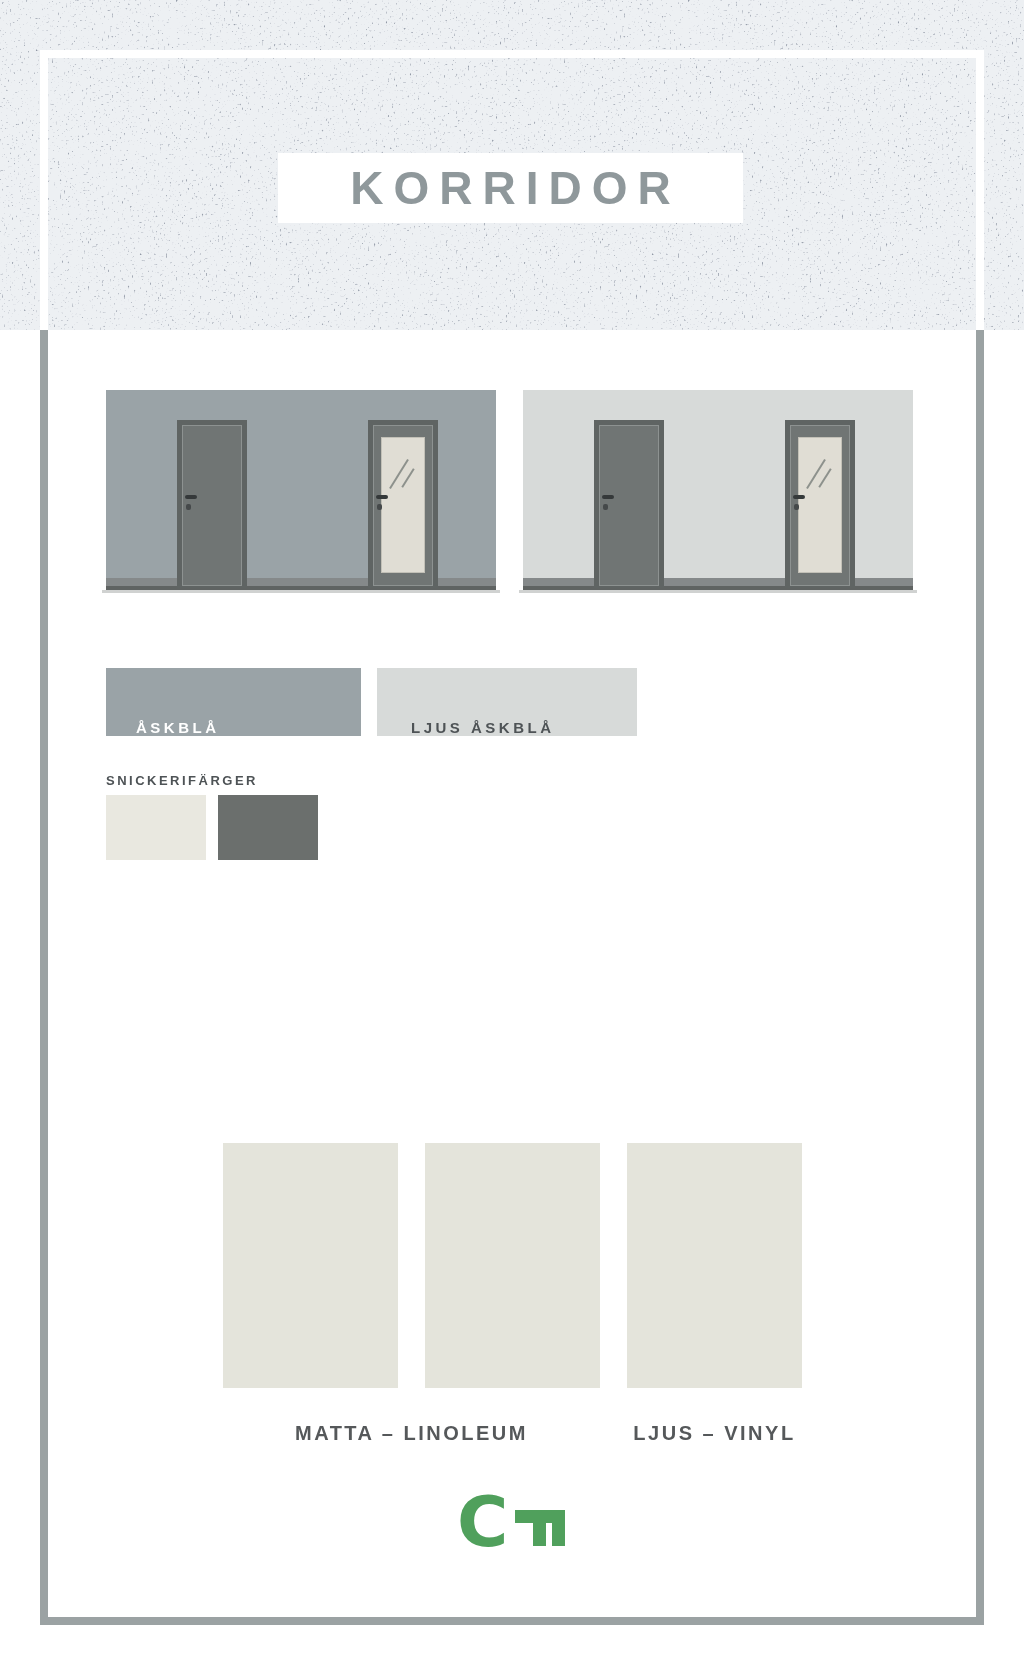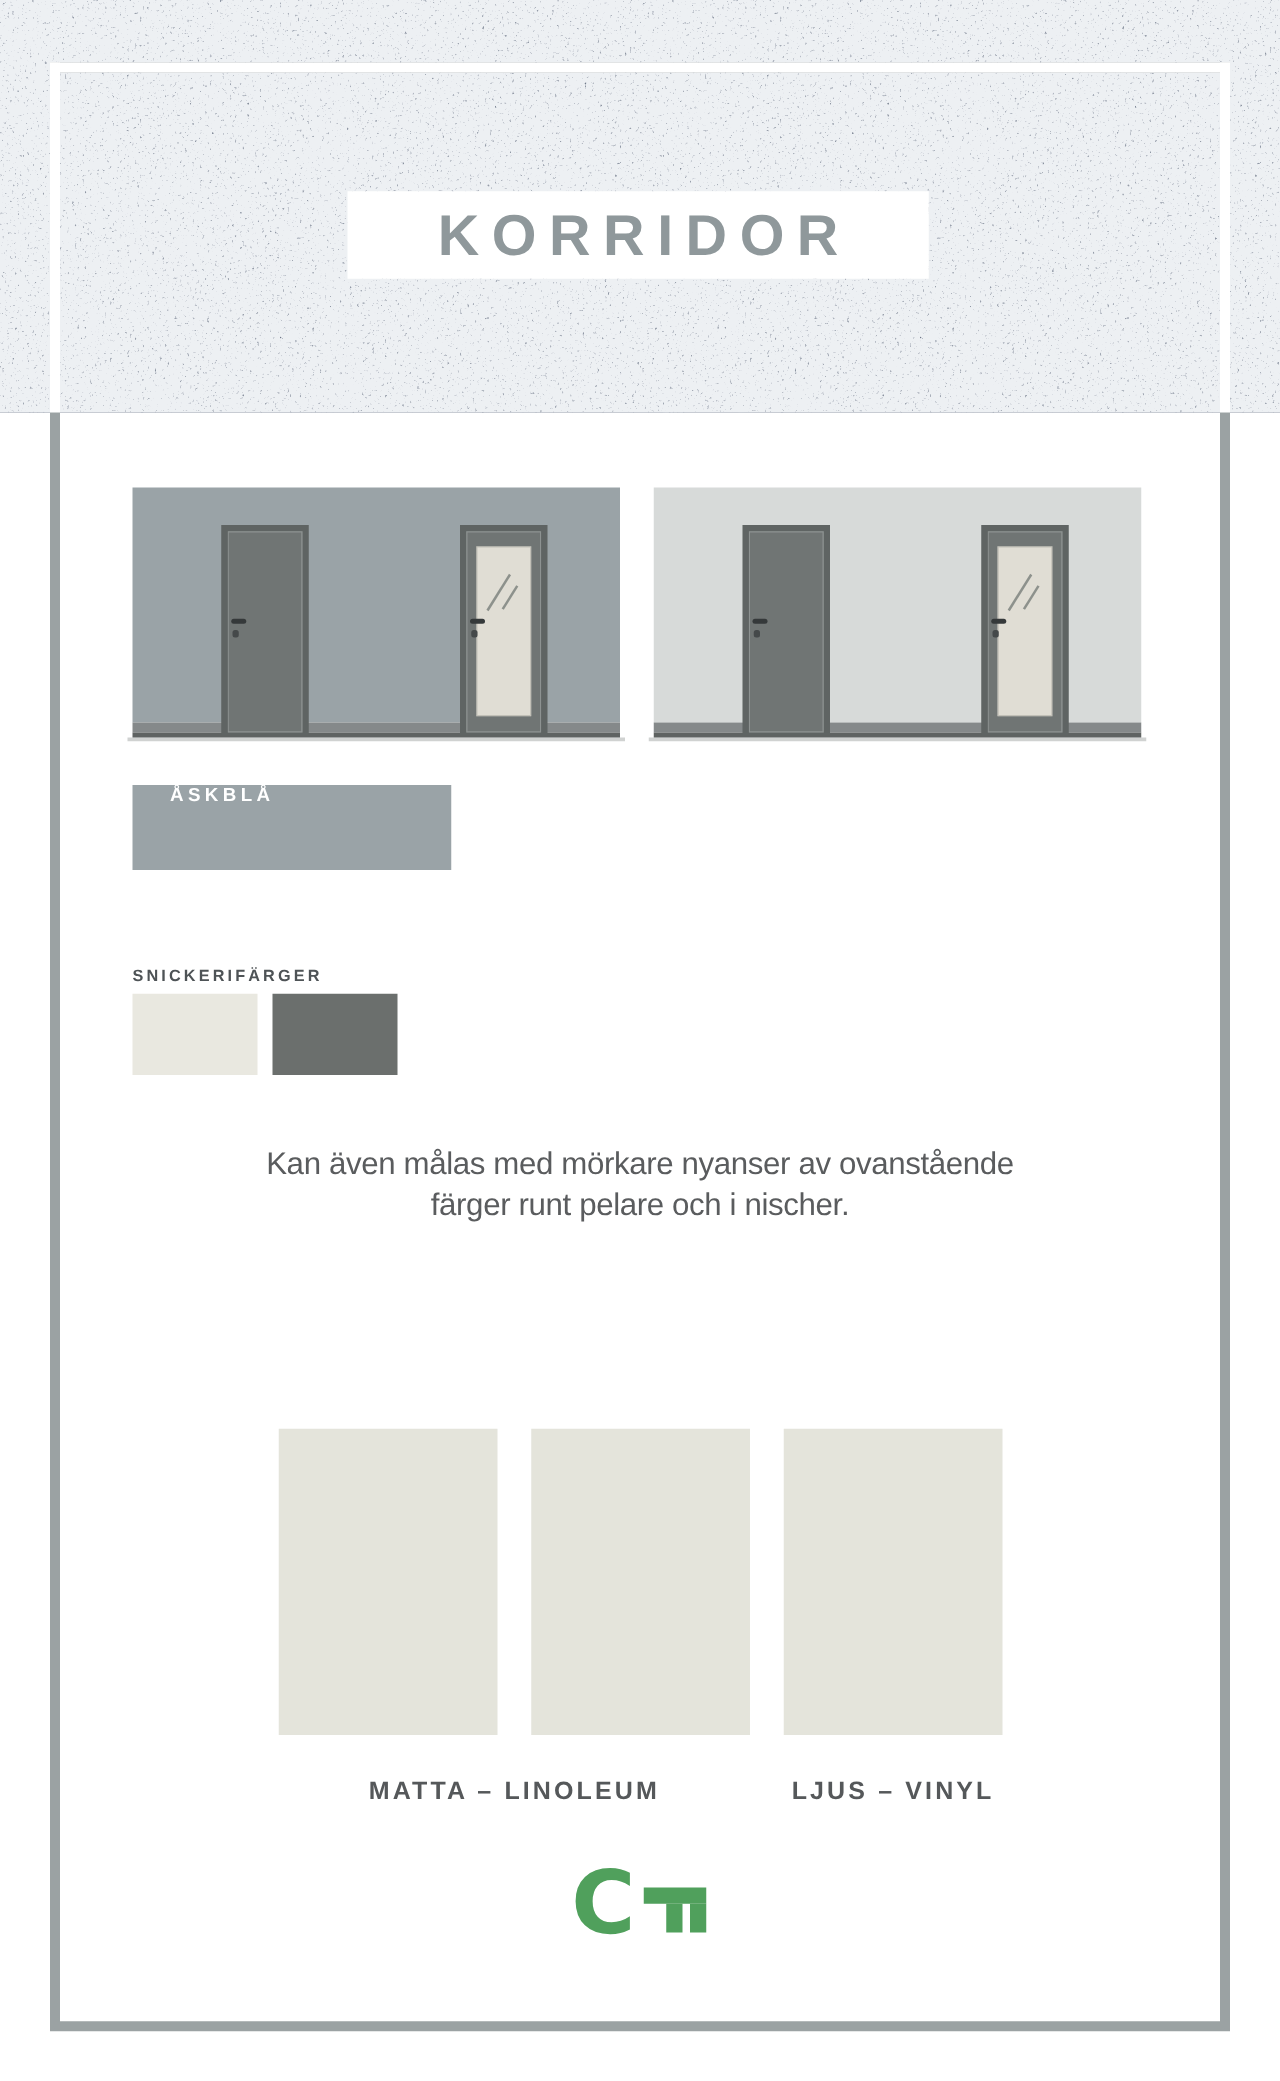--- a/index.html
+++ b/index.html
@@ -40,21 +40,21 @@
   .door .handle{position:absolute;left:8px;top:75px;width:12px;height:4px;border-radius:2px;background:#35393a;}
   .door .keyhole{position:absolute;left:9px;top:84px;width:5px;height:6px;border-radius:2px;background:#45494a;}
   .door .glass{
     position:absolute;left:13px;top:17px;width:44px;height:136px;background:#e0ddd4;
     box-shadow:inset 0 0 0 1px rgba(60,60,55,.18);
   }
   .slash{position:absolute;width:2px;background:#8d918c;transform:rotate(32deg);}
   .slash.s1{left:17px;top:20px;height:34px;}
   .slash.s2{left:26px;top:30px;height:22px;}
   
-  .swatch-bar{position:absolute;top:628px;height:68px;display:flex;align-items:flex-start;z-index:2;}
+  .swatch-bar{position:absolute;top:668px;height:68px;display:flex;align-items:flex-end;z-index:2;}
   .swatch-bar .lbl{font-size:15px;font-weight:bold;letter-spacing:3.5px;white-space:nowrap;}
   .swatch-a{left:106px;width:255px;}
   .swatch-a .lbl{padding-left:30px;}
   .swatch-b{left:377px;width:260px;}
   .swatch-b .lbl{padding-left:34px;}
   
   .snickeri-heading{
     position:absolute;left:106px;top:758px;font-size:13px;font-weight:bold;
     letter-spacing:2.5px;z-index:2;
   }
@@ -157,29 +157,28 @@
       </div>
       <div class="handle"></div>
       <div class="keyhole"></div>
     </div>
   </div>
   <div class="wall-shadow" style="left:519px;"></div>
 
   <div class="swatch-bar swatch-a" style="background-color: rgb(154, 163, 167);">
     <span class="lbl" style="color: rgb(255, 255, 255);">ÅSKBLÅ</span>
   </div>
+  <div class="swatch-bar swatch-b" style="background-color: rgb(215, 218, 217);">
+    <span class="lbl" style="color: rgb(78, 83, 86);">LJUS ÅSKBLÅ</span>
+  </div>
 
   <div class="snickeri-heading" style="color: rgb(78, 83, 86); margin-top: 15px;">SNICKERIFÄRGER</div>
   <div class="snickeri-swatch snickeri-1" style="background-color: rgb(233, 232, 224);"></div>
   <div class="snickeri-swatch snickeri-2" style="background-color: rgb(107, 111, 109);"></div>
 
-  <div class="note" style="color: rgb(90, 92, 94);">
-    <div>Kan även målas med mörkare nyanser av ovanstående</div>
-    <div>färger runt pelare och i nischer.</div>
-  </div>
 
   <div class="matta-swatch matta-1" style="background-color: rgb(228, 228, 219);"></div>
   <div class="matta-swatch matta-2" style="background-color: rgb(228, 228, 219);"></div>
   <div class="matta-swatch matta-3" style="background-color: rgb(228, 228, 219);"></div>
   <div class="matta-label matta-label-1" style="color: rgb(85, 88, 90);">MATTA – LINOLEUM</div>
   <div class="matta-label matta-label-2" style="color: rgb(85, 88, 90);">LJUS – VINYL</div>
 
   <div class="logo-mark">
     <svg width="110" height="56" xmlns="http://www.w3.org/2000/svg">
       <text x="0" y="52" font-family="DejaVu Sans, sans-serif" font-size="70" font-weight="bold" fill="#50a05c">C</text>

